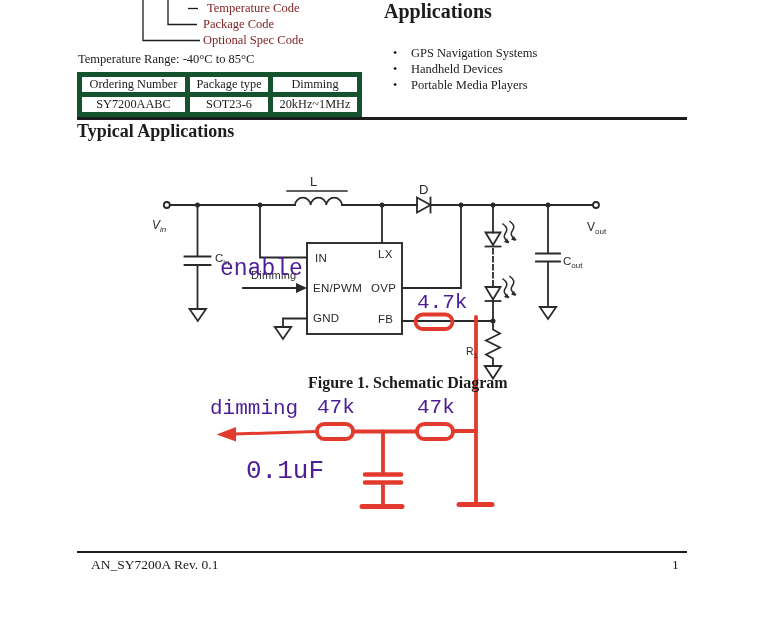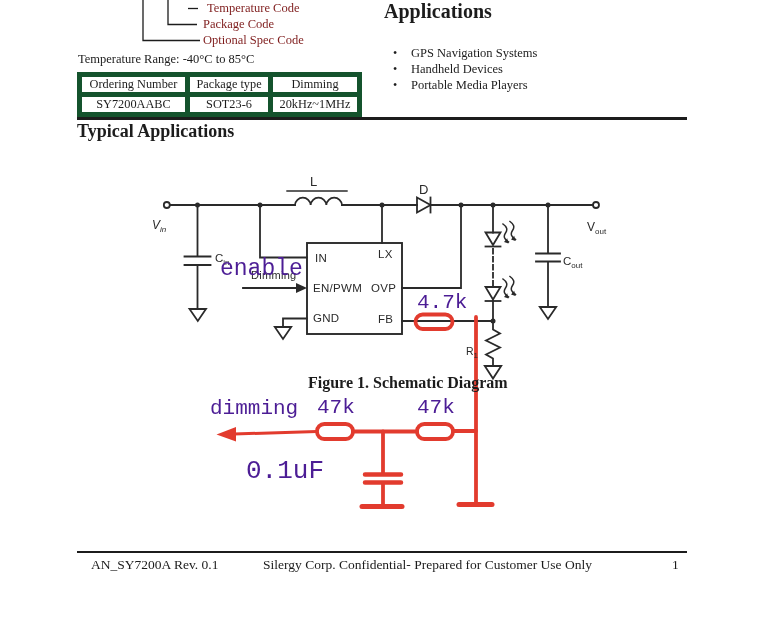--- a/index.html
+++ b/index.html
@@ -199,16 +199,15 @@
   <div class="abs red-note" style="left:417px; top:291px; font-size:21px;">4.7k</div>
   <div class="abs red-note" style="left:210px; top:397px; font-size:21px;">dimming</div>
   <div class="abs red-note" style="left:317px; top:396px; font-size:21px;">47k</div>
   <div class="abs red-note" style="left:417px; top:396px; font-size:21px;">47k</div>
   <div class="abs red-note" style="left:246px; top:456px; font-size:26px;">0.1uF</div>
 
   <div class="abs fig-caption" style="left:308px; top:374px;">Figure 1. Schematic Diagram</div>
 
   <div class="rule" style="left:77px; top:551px; width:610px; height:2px;"></div>
   <div class="abs footer-text" style="left:80px; top:557px;margin-left:11px;">AN_SY7200A Rev. 0.1</div>
-  <div class="abs footer-text" style="left:263px; top:557px;">Silergy Corp. Confidential- Prepared for Customer Use Only</div>
   <div class="abs footer-text" style="left:672px; top:557px;">1</div>
 
 </div>
 
 </body></html>

